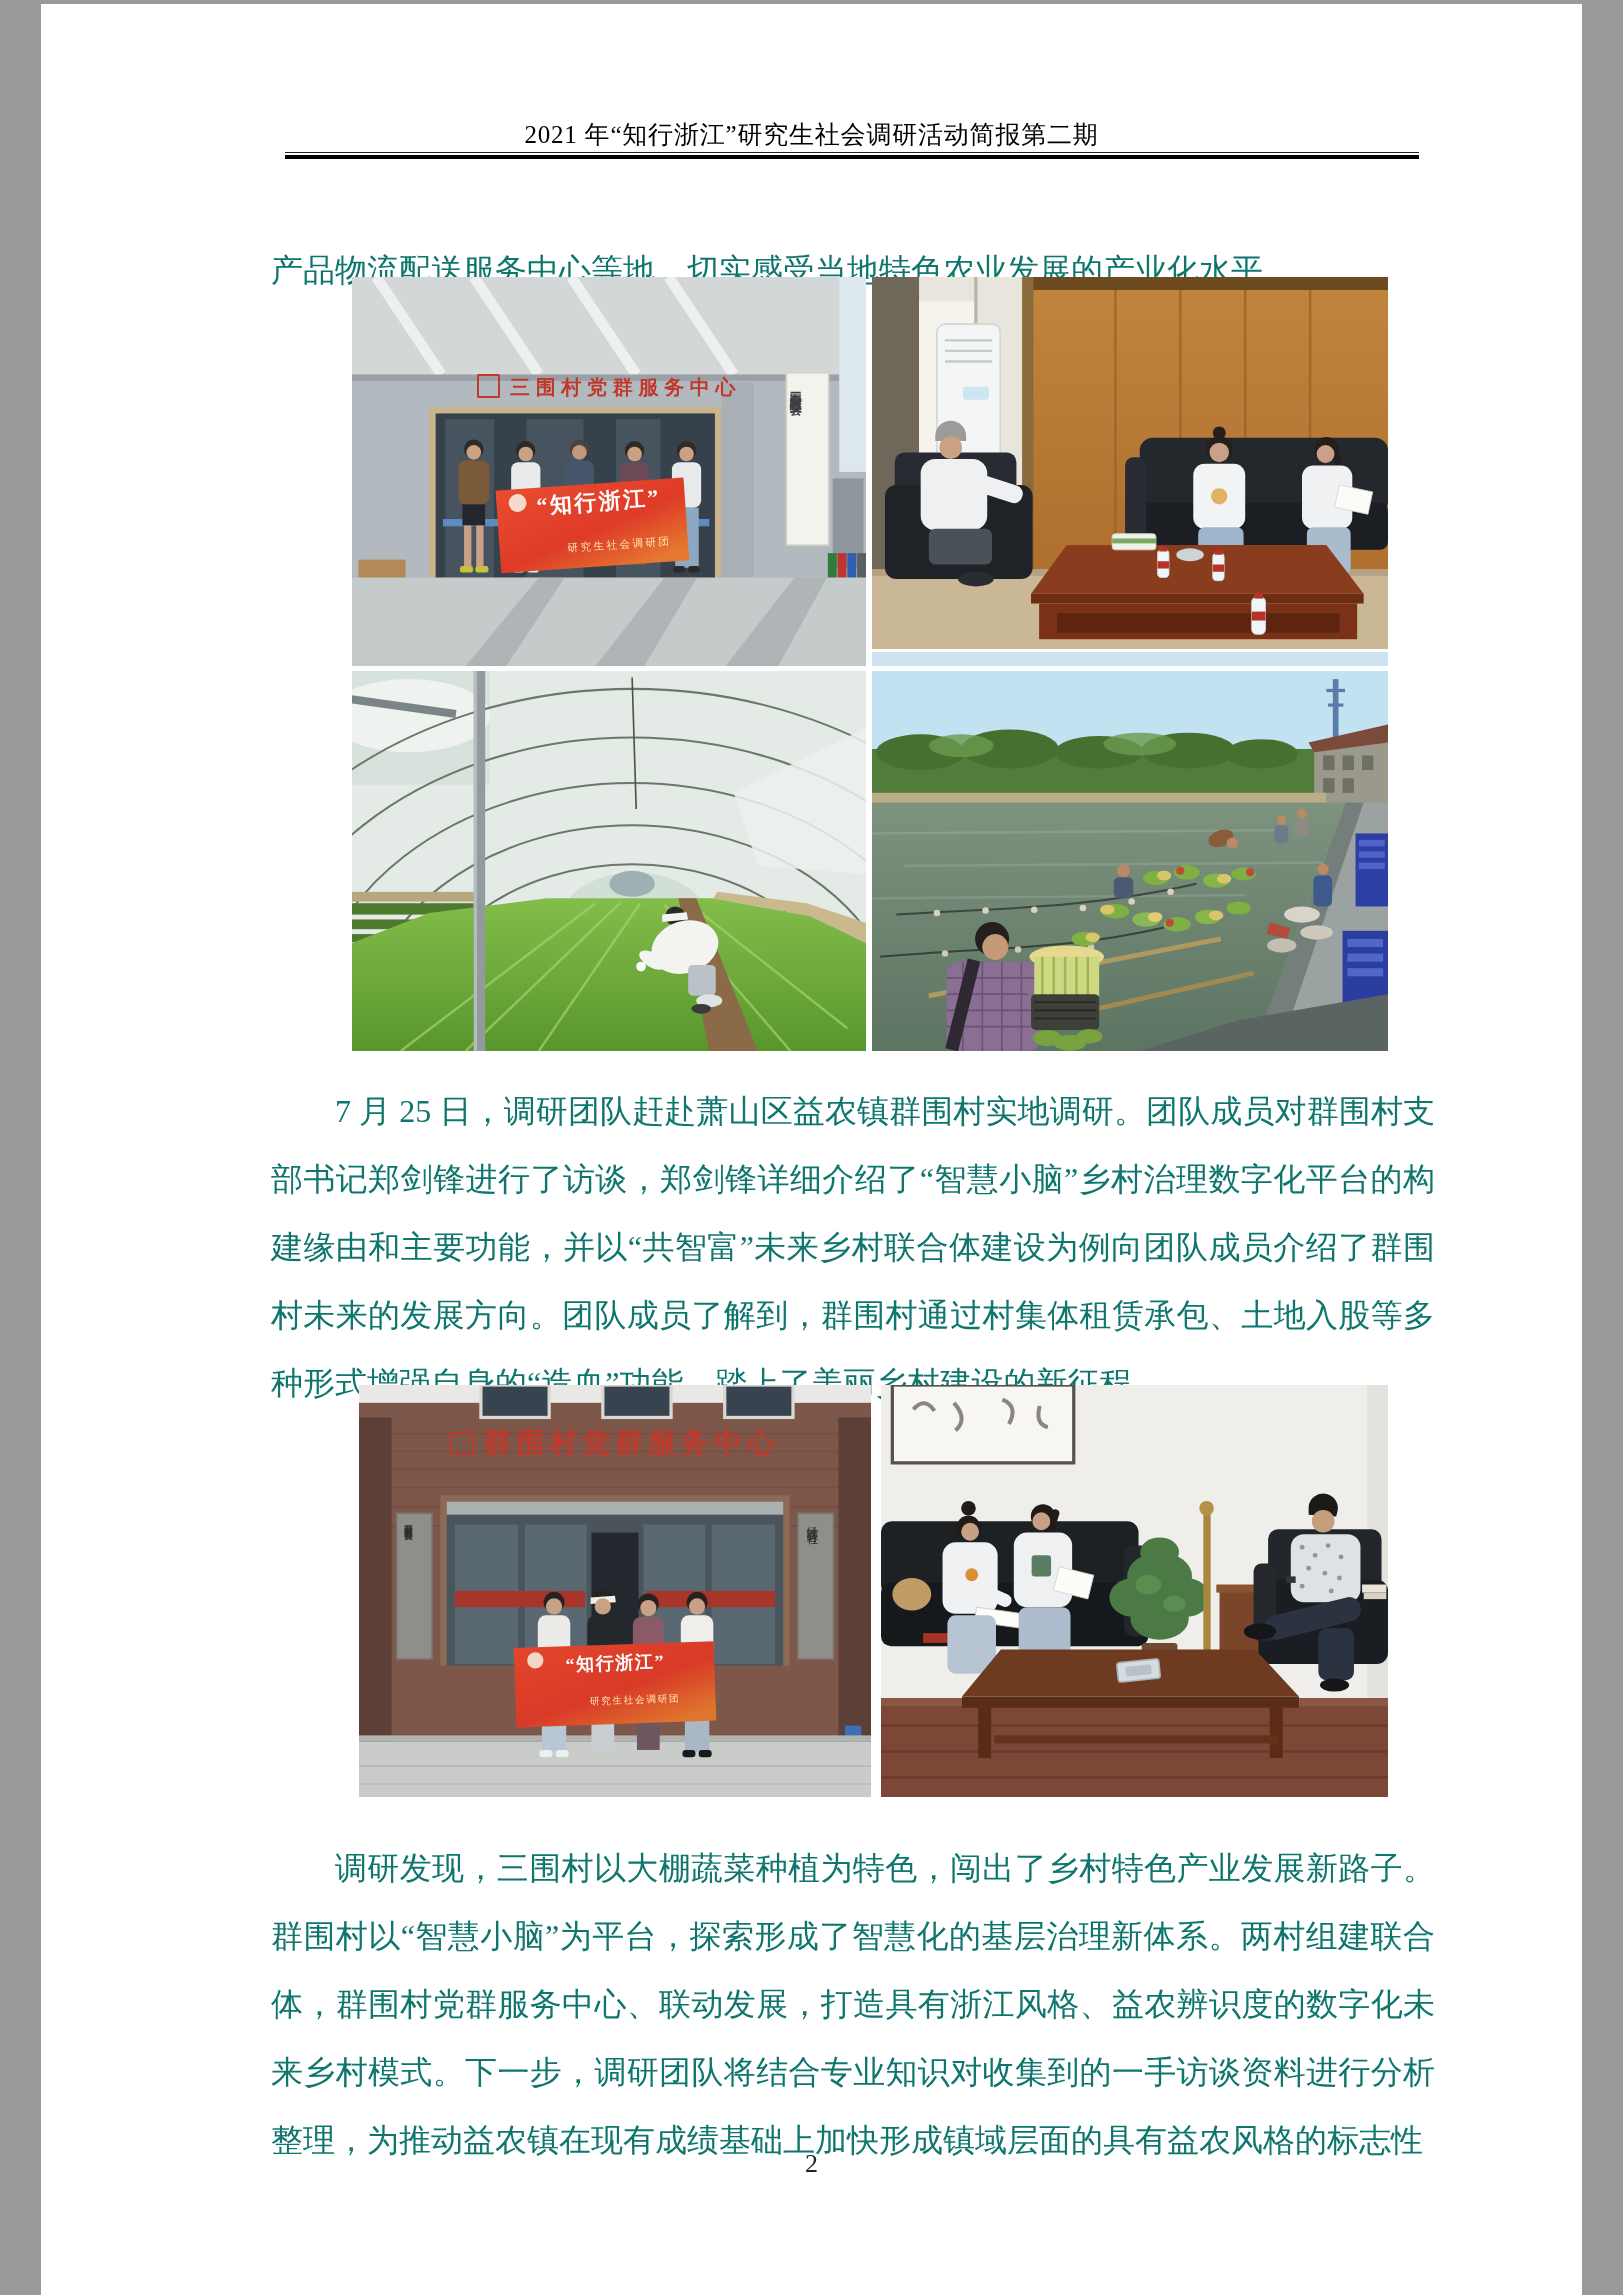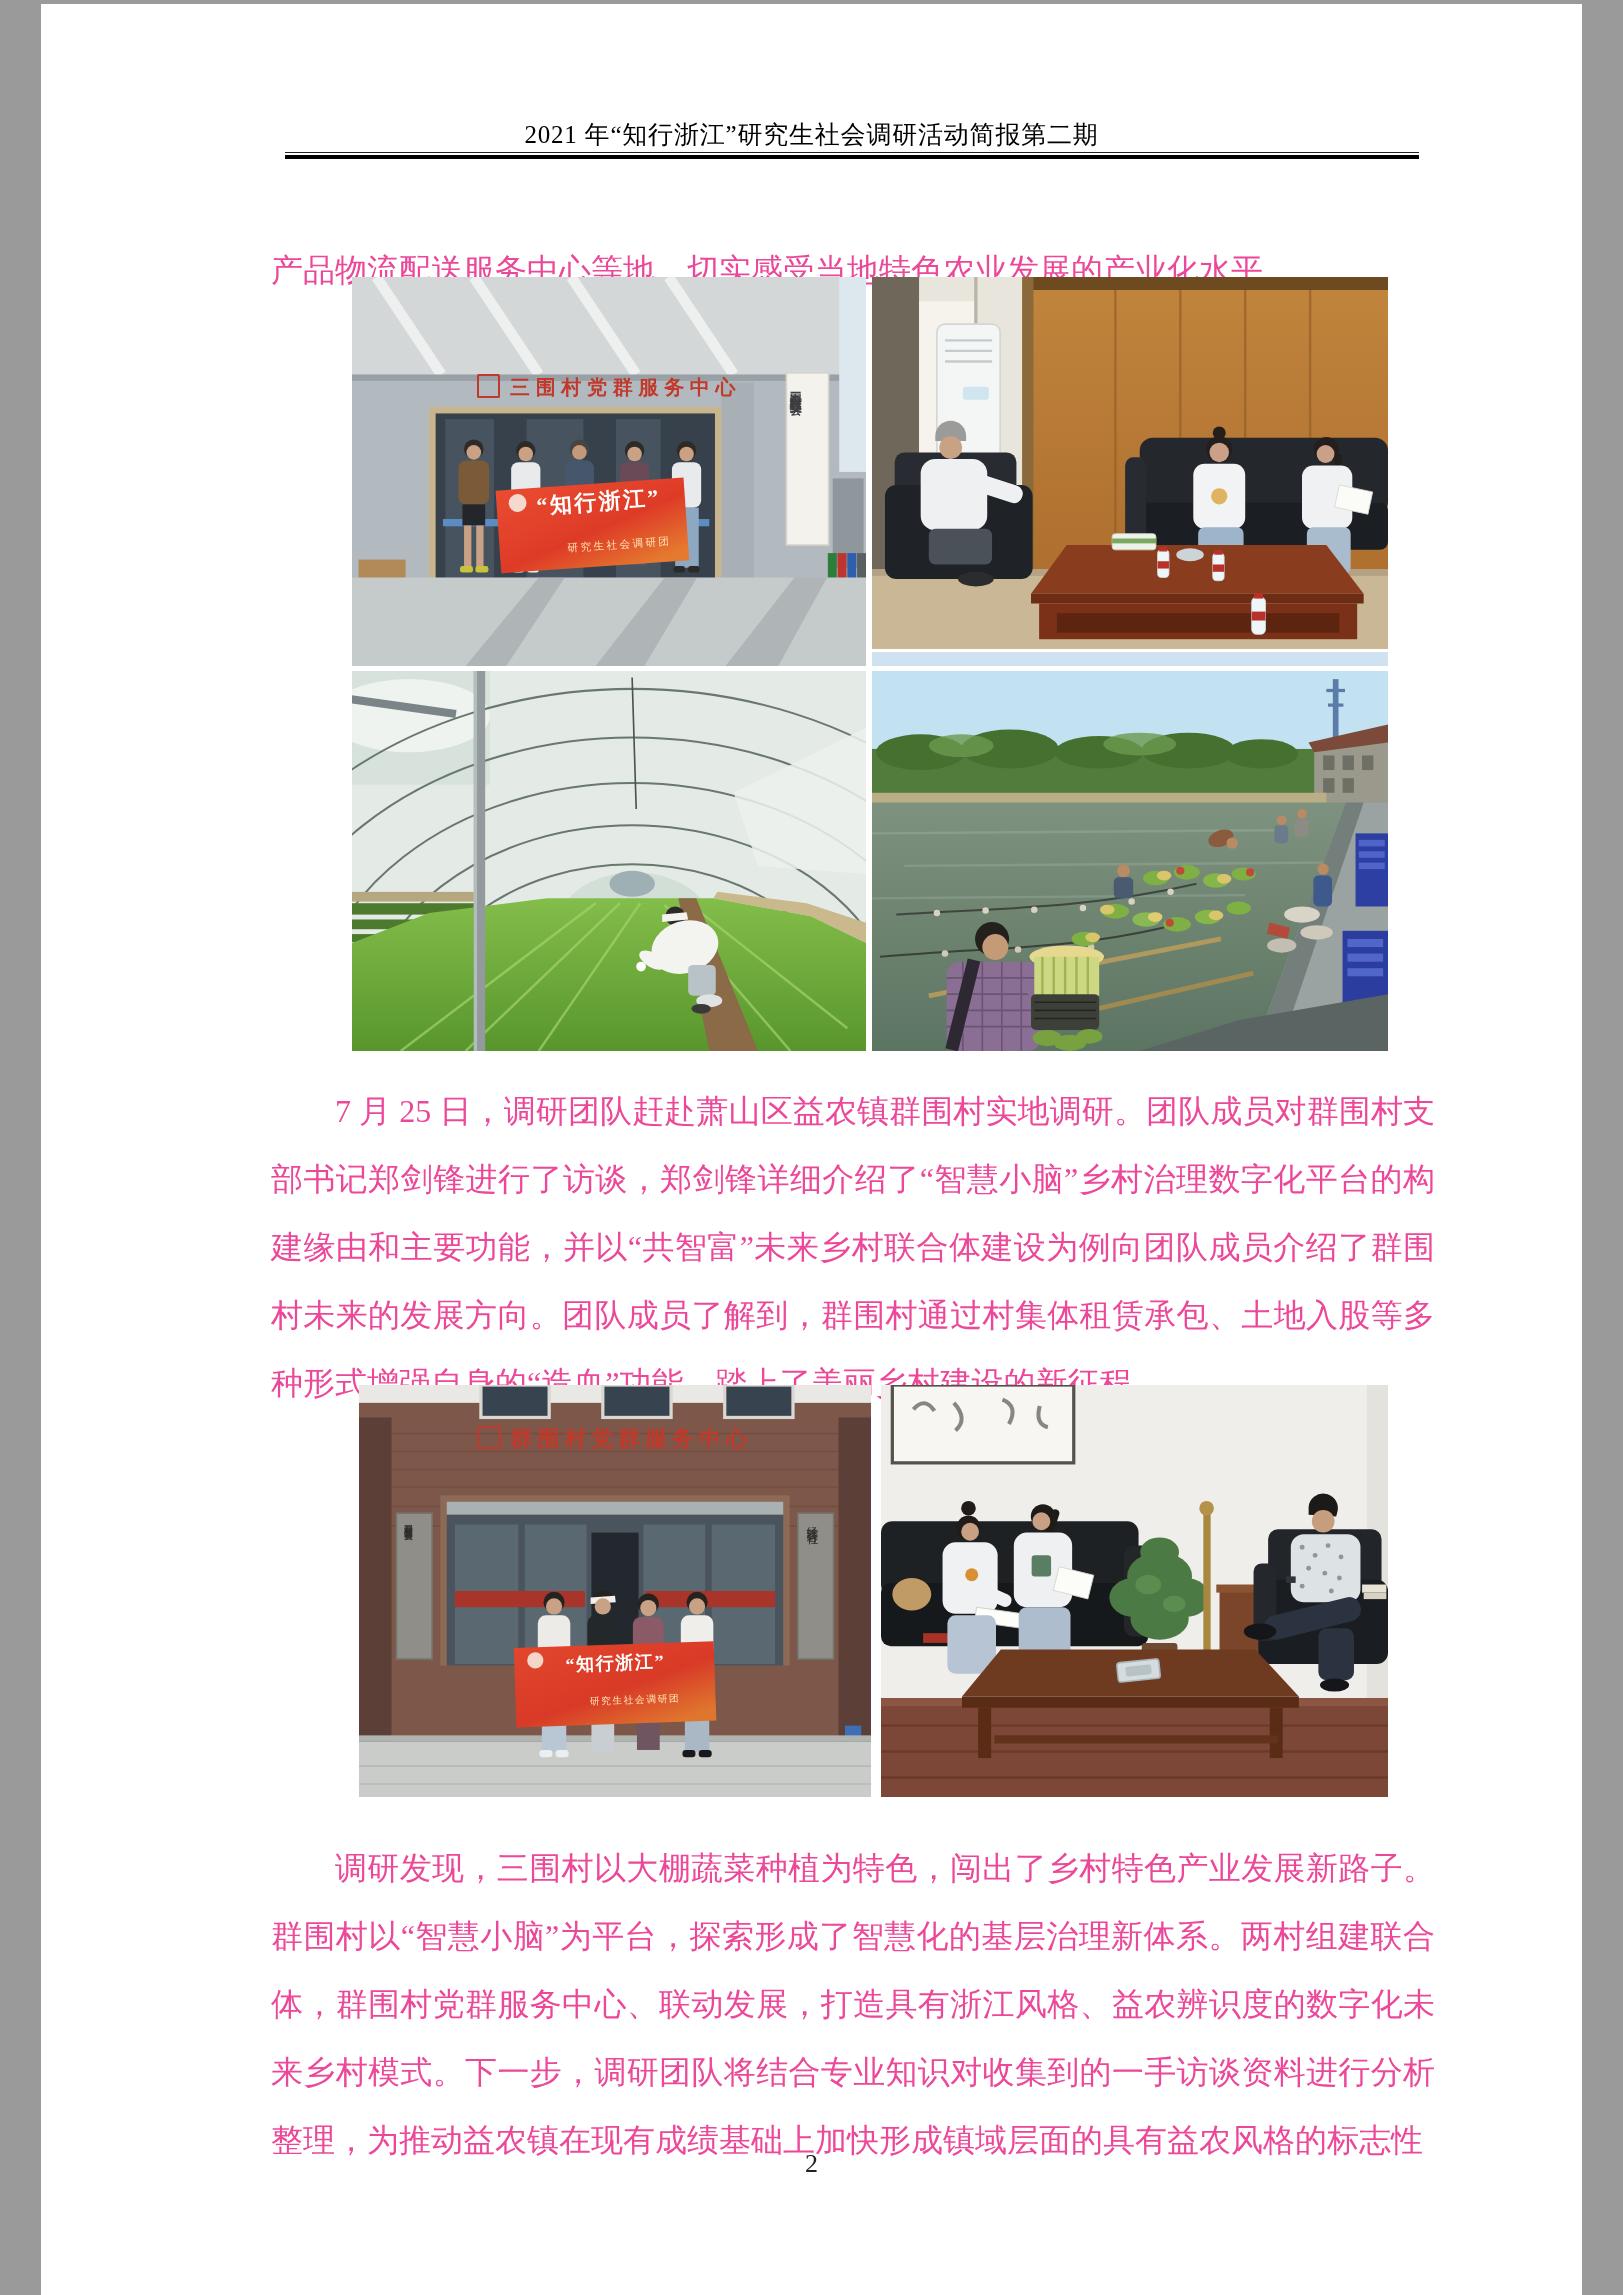--- a/index.html
+++ b/index.html
@@ -3,21 +3,21 @@
 <meta charset="utf-8">
 <style>
   html,body{margin:0;padding:0;background:#9a9a9a;}
   .page{position:relative;width:1541px;height:2295px;background:#ffffff;margin:4px auto;overflow:hidden;
         font-family:"Liberation Serif","DejaVu Serif",serif;color:#151515;}
   .header{position:absolute;top:114px;left:0;width:100%;text-align:center;
           font-size:25px;letter-spacing:0.8px;color:#000;}
   .header-rule{position:absolute;top:148px;left:244px;width:1134px;height:2.4px;
           border-top:1.6px solid #222;border-bottom:4.9px solid #000;}
   .para{position:absolute;left:230px;width:1164px;font-size:32px;line-height:68px;
-        text-align:justify;color:#ec4899;}
+        text-align:justify;color:#0f766e;}
   .para.indent{text-indent:2em;}
   #p1{top:200px;}
   #p2{top:1041px;}
   #p3{top:1798px;}
   .pageno{position:absolute;top:2145px;left:0;width:100%;text-align:center;font-size:26px;color:#222;}
 
   .photo{position:absolute;overflow:hidden;background:#dcdcdc;}
   .photo svg{position:absolute;left:0;top:0;width:100%;height:100%;}
   #ph1{left:311px;top:273px;width:514px;height:389px;}
   #ph2{left:831px;top:273px;width:516px;height:389px;}
@@ -32,21 +32,21 @@
         vertical-align:-3.2px;margin-right:9.7px;border-radius:1.6px;}
   .vtext{writing-mode:vertical-rl;text-orientation:upright;}
   .bt{font-weight:bold;color:#ffffff;text-align:center;}
   .bs{color:#ffe3b4;text-align:center;}
 
   #ph1-sign{top:25%;font-size:20px;letter-spacing:5.7px;}
   #ph1-vsign{left:84.6%;top:27%;height:44%;font-size:12px;color:#3e3e42;letter-spacing:1.6px;font-weight:bold;}
   #ph1-bt{left:29%;top:54%;width:38%;font-size:22px;letter-spacing:2.4px;transform:rotate(-4deg);}
   #ph1-bs{left:34%;top:67%;width:36%;font-size:10.6px;letter-spacing:2.4px;transform:rotate(-4deg);}
 
-  #ph5-sign{top:9.5%;font-size:22px;letter-spacing:4.9px;font-family:Liberation Mono, monospace;}
+  #ph5-sign{top:9.5%;font-size:28px;letter-spacing:4.9px;font-family:Liberation Mono, monospace;}
   #ph5-lplaque{left:8.3%;top:32%;height:33%;font-size:9px;color:#2e2e2b;letter-spacing:0.8px;}
   #ph5-rplaque{left:87%;top:32%;height:33%;font-size:11.4px;color:#2e2e2b;letter-spacing:1.6px;}
   #ph5-bt{left:31%;top:64.5%;width:38%;font-size:18px;letter-spacing:1.6px;transform:rotate(-2deg);}
   #ph5-bs{left:37%;top:75%;width:34%;font-size:9.7px;letter-spacing:1.6px;transform:rotate(-2deg);}
 </style>
 </head>
 <body>
 
 <div class="page">
 

